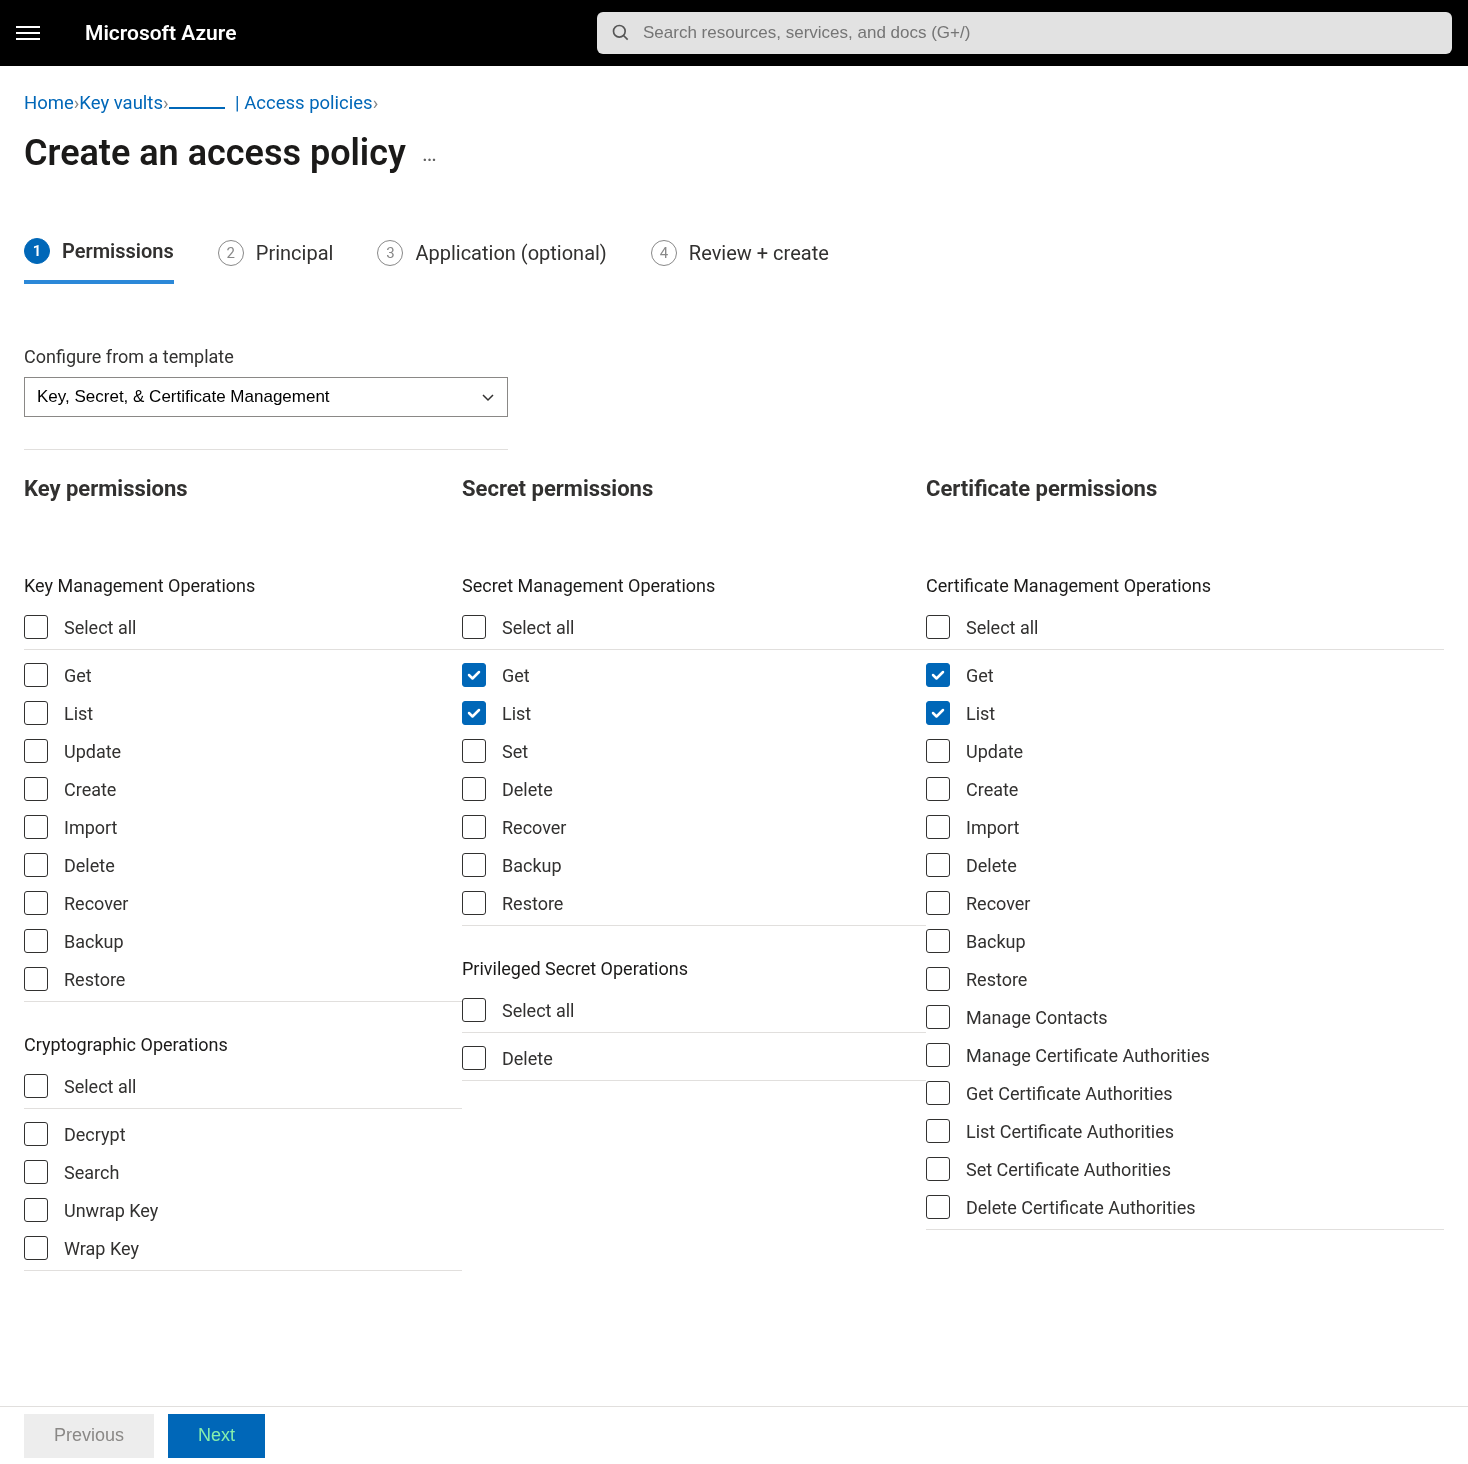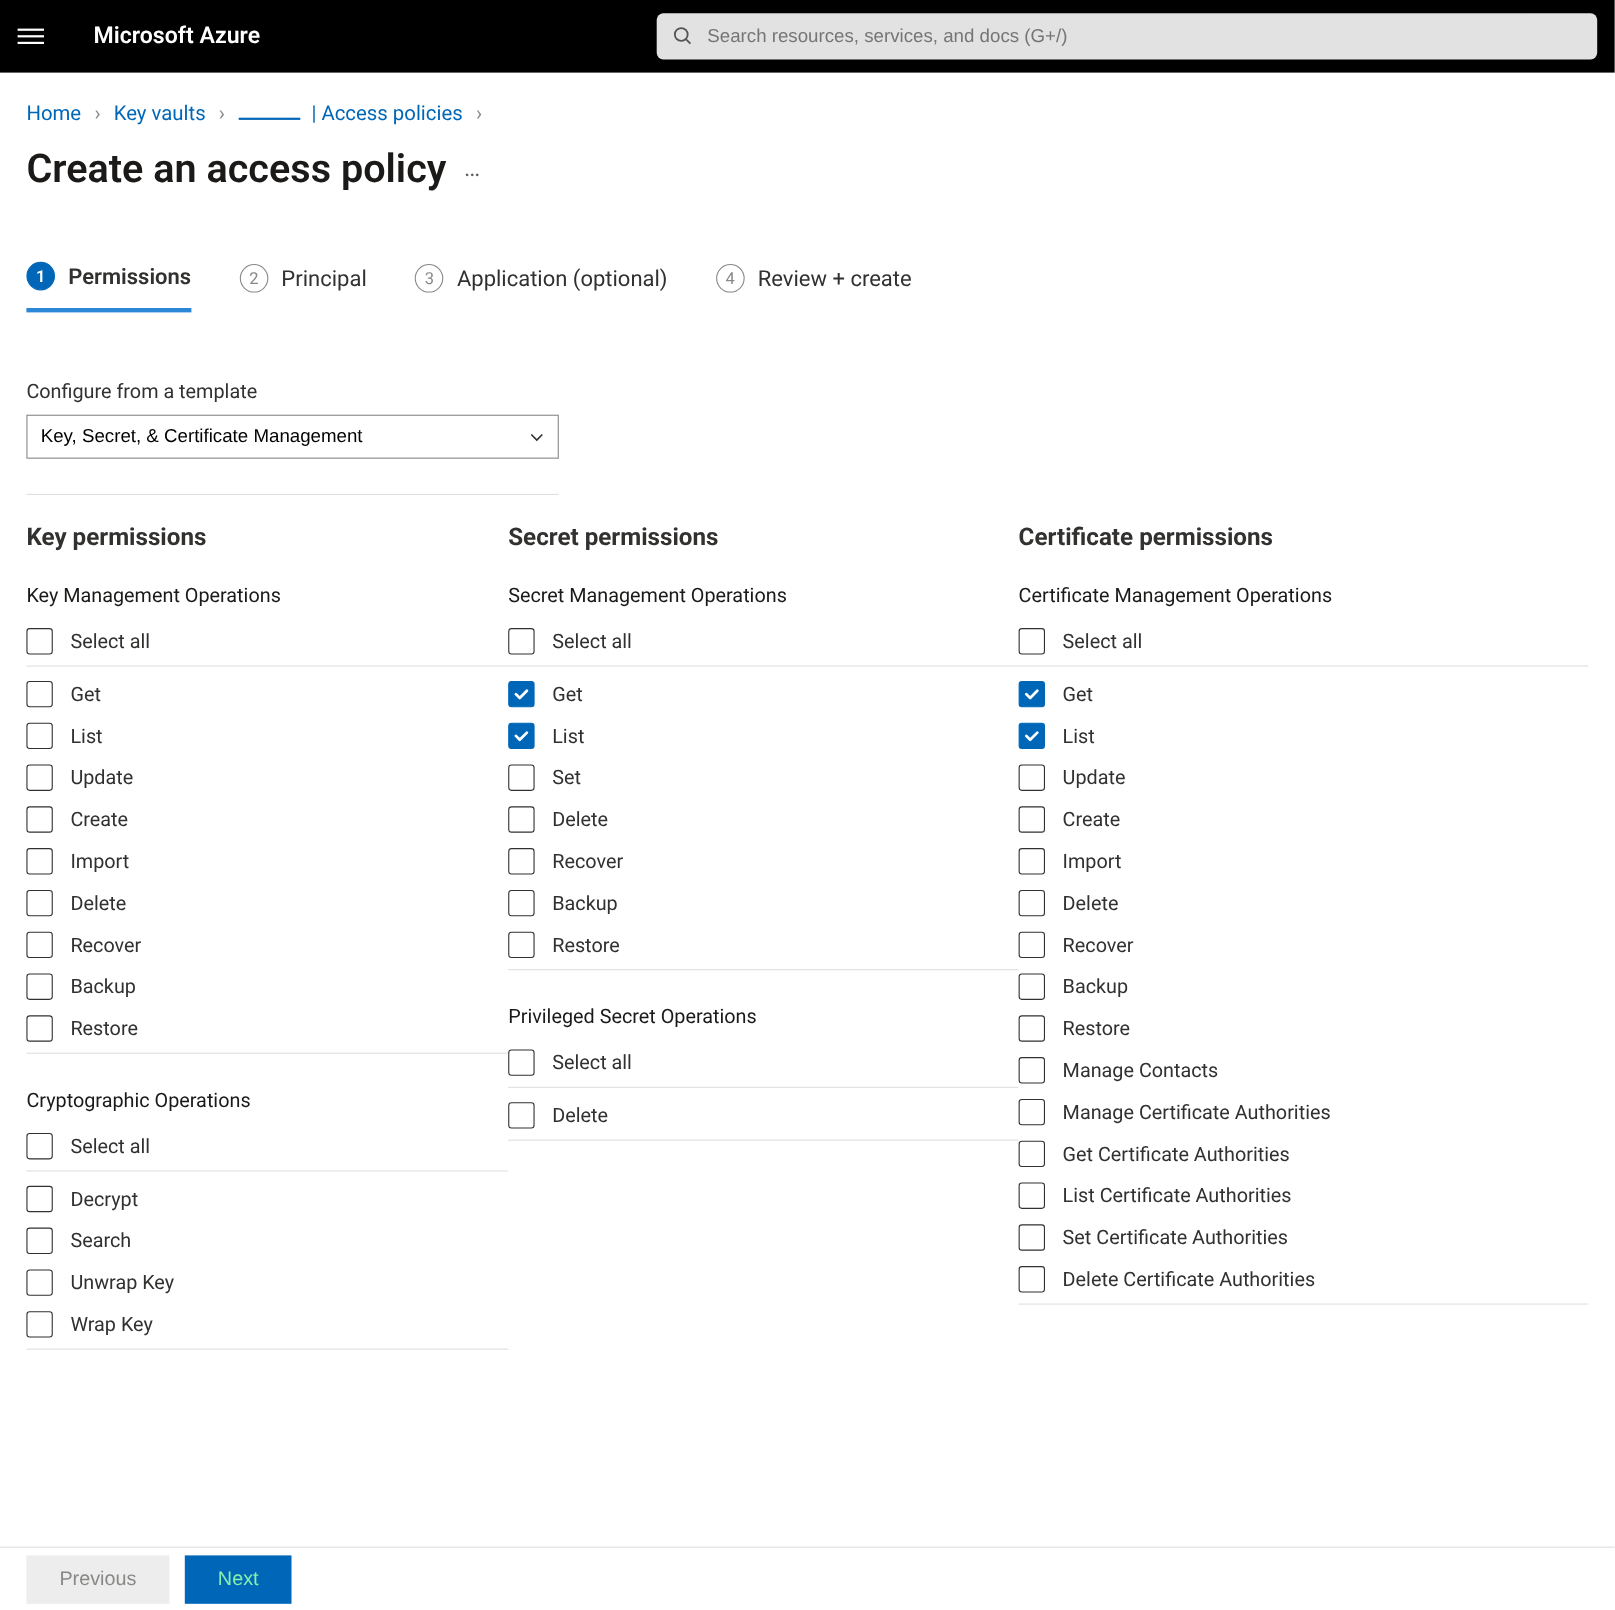--- a/index.html
+++ b/index.html
@@ -51,21 +51,21 @@
   .search-icon {
     position: absolute;
     left: 14px; top: 50%; transform: translateY(-50%);
     width: 20px; height: 20px;
   }
 
   .content { padding: 18px 24px 0 24px; }
 
   
   .breadcrumbs {
-    display: flex; align-items: center; gap: 12px;
+    display: flex; align-items: center; 
     font-size: 18.5px;
     color: #0067b8;
     padding: 8px 0 18px 0;
   }
   .breadcrumbs .sep { color: #888; }
   .crumb { cursor: pointer; }
   .crumb-skeleton {
     border-bottom: 2px solid #0067b8;
     width: 56px; display:inline-block; margin-right:6px;
   }
@@ -134,21 +134,21 @@
   }
 
   .perm-grid {
     display: grid;
     grid-template-columns: 438px 464px 1fr;
     margin-top: 26px;
   }
   .perm-col h2 {
     font-size: 22px;
     font-weight: 700;
-    margin-bottom: 30px;
+    margin-bottom: 74px;
   }
   .group-title {
     font-size: 18px;
     color: #1b1a19;
     margin-bottom: 12px;
     margin-top: 0;
   }
   .checklist { list-style:none; padding:0; margin:0 0 32px 0; }
   .checklist li {
     display:flex; align-items:center;

